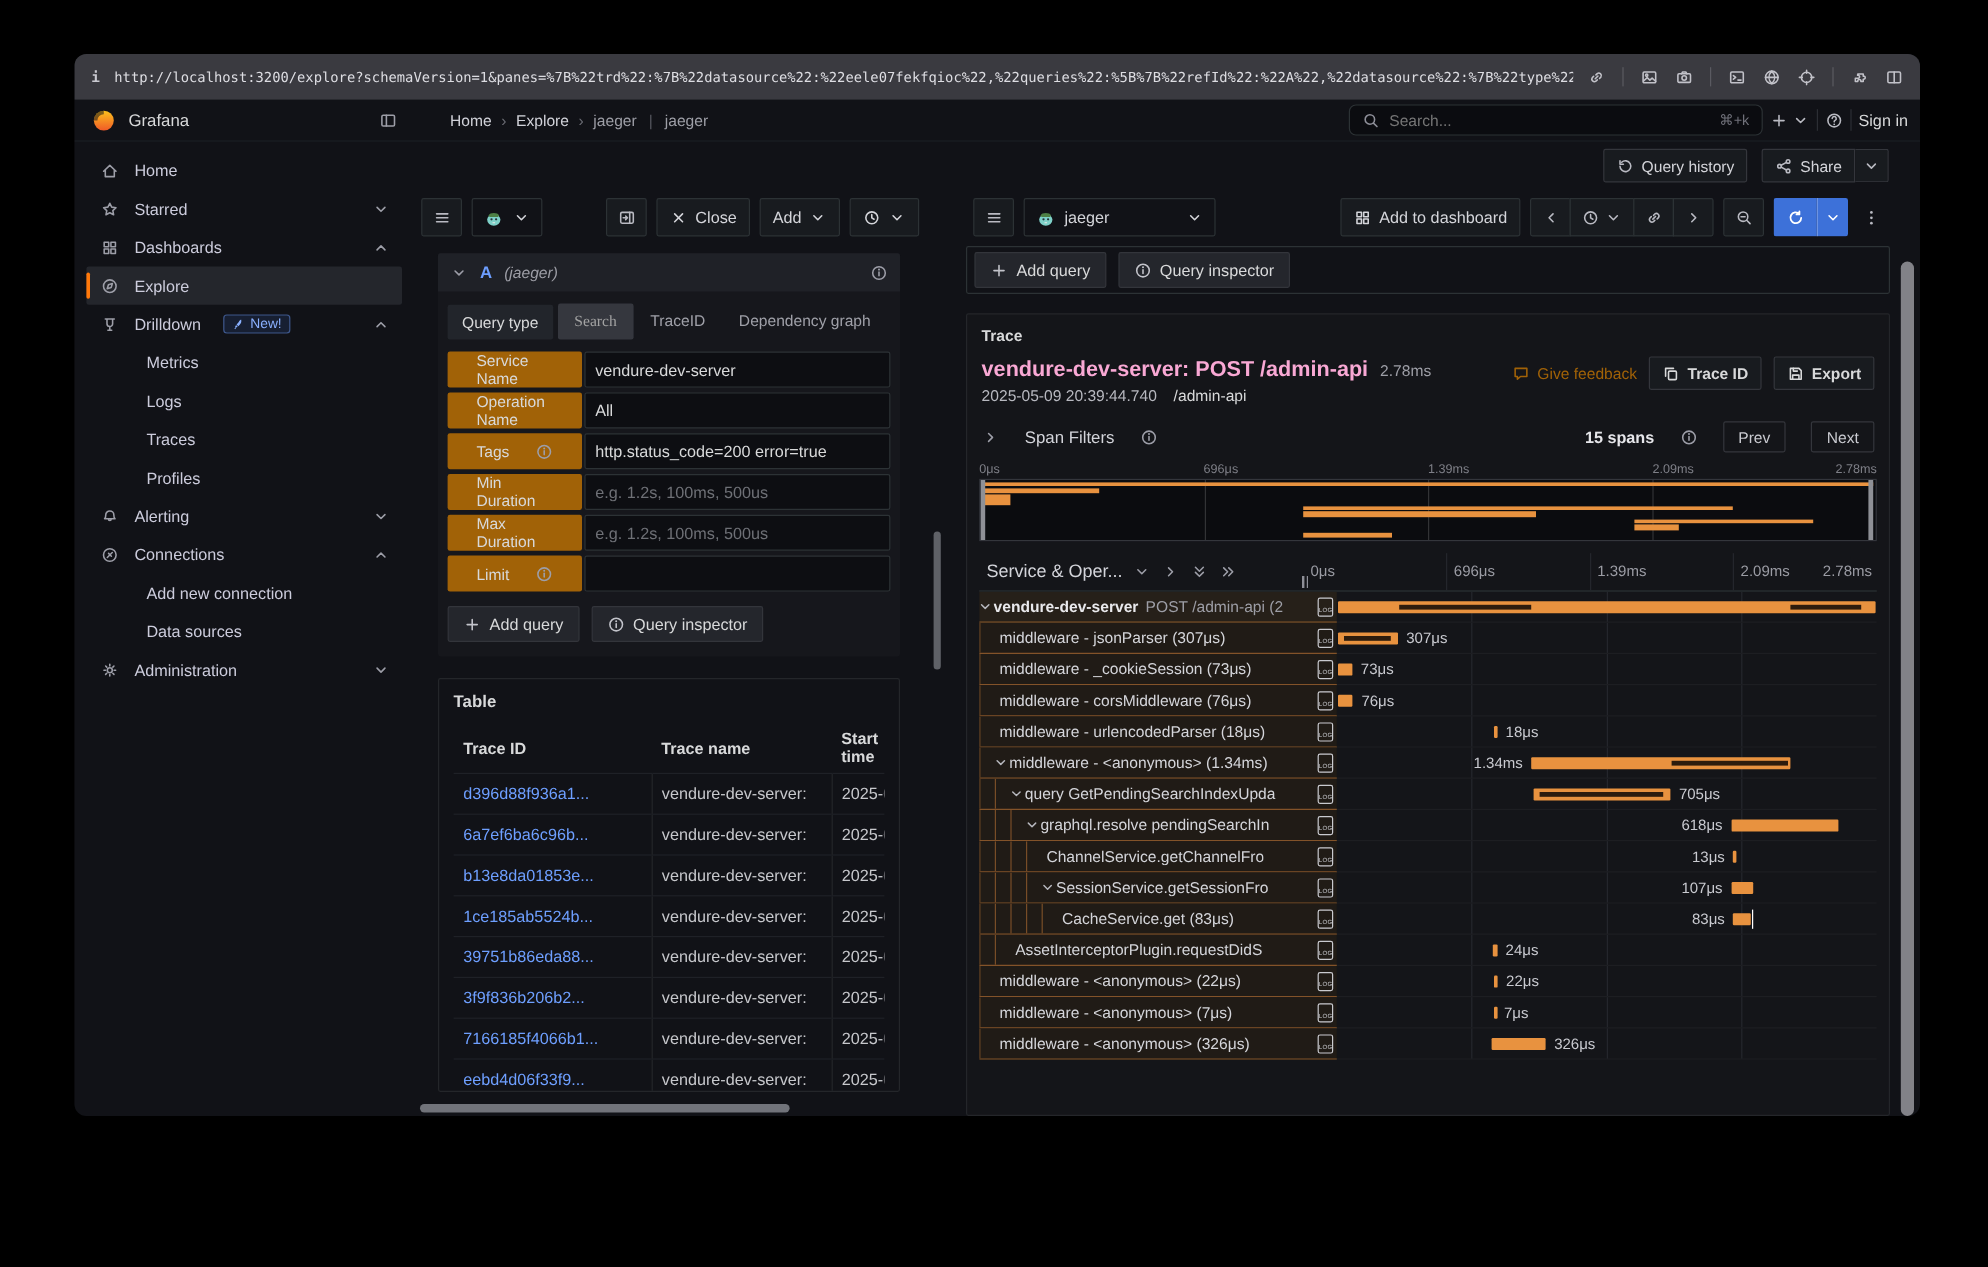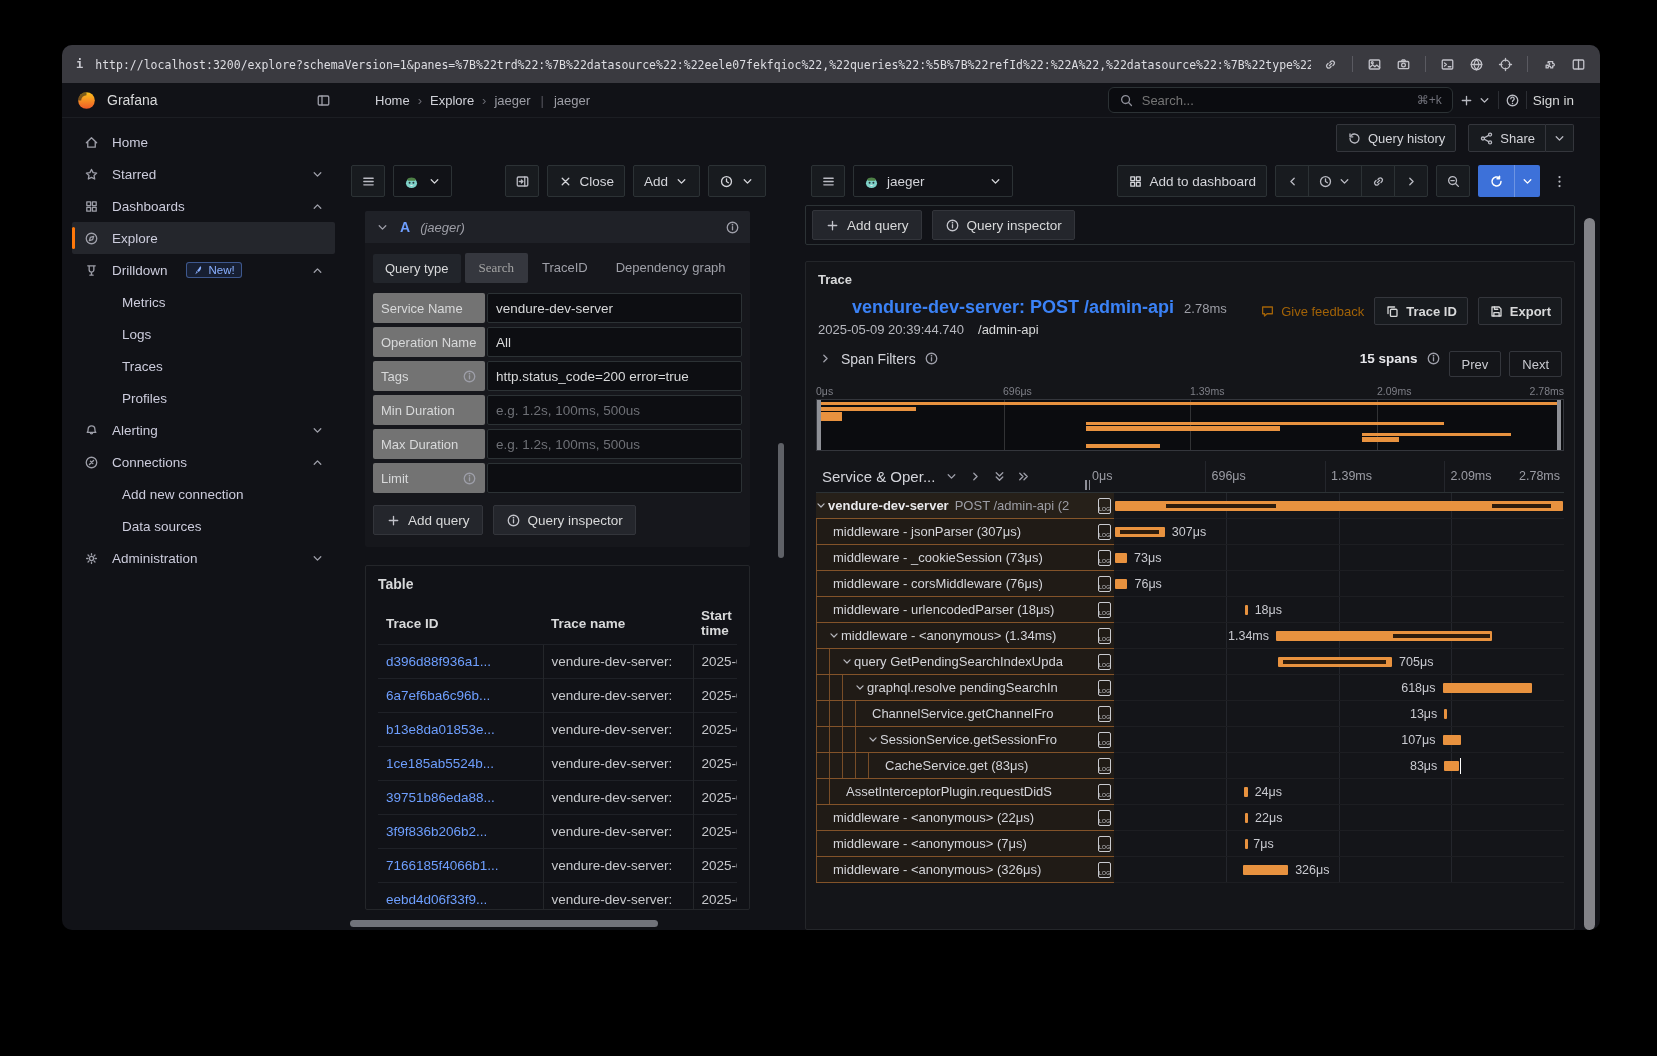--- a/index.html
+++ b/index.html
@@ -18,21 +18,21 @@
   
   .app { height:847px; display:flex; flex-direction:column; }
   .h1 { height:35px; display:flex; align-items:center; border-bottom:1px solid #1c1e23; }
   .brand { width:283px; display:flex; align-items:center; gap:10px; padding:0 14px; }
   .brand-label { font-size:14px; color:#d8d9da; }
   .dock-btn { margin-left:auto; color:#9d9ea8; display:flex; }
   .crumbs { display:flex; align-items:center; gap:8px; padding-left:30px; font-size:13px; color:#d1d2d9; }
   .crumbs .csep { color:#6a6b73; }
   .crumbs .dim { color:#9d9ea6; }
   .crumbs .pipe { color:#55565e; padding:0 2px; }
-  .h1-right { margin-left:auto; display:flex; align-items:center; gap:6px; padding-right:26px; }
+  .h1-right { margin-left:auto; display:flex; align-items:center; gap:6px; padding-right:10px; }
   .searchbox { width:345px; height:26px; background:#0b0c10; border:1px solid #2c3235; border-radius:6px; display:flex; align-items:center; gap:8px; padding:0 10px; color:#8e8f99; }
   .searchbox input { flex:1; background:transparent; border:none; outline:none; color:#9d9ea8; font-size:13px; font-family:inherit; }
   .kbd { font-size:12px; color:#70717a; }
   .hdiv { width:1px; height:18px; background:#2c2e34; }
   .icon-btn { display:flex; align-items:center; gap:3px; color:#b9bac2; cursor:pointer; }
   .signin { font-size:13.5px; color:#d8d9da; }
 
   .below { flex:1; display:flex; min-height:0; }
   .sidebar { width:283px; padding:8px 10px; flex:0 0 auto; }
   .side-item { height:32px; display:flex; align-items:center; gap:12px; padding:0 10px 0 12px; border-radius:2px; font-size:13.5px; color:#ccccdc; position:relative; }
@@ -75,21 +75,21 @@
   .qcard { margin:12px 20px 0 20px; background:#16171c; border-radius:2px; }
   .qhead { height:32px; background:#1f2127; display:flex; align-items:center; gap:10px; padding:0 10px; border-radius:2px 2px 0 0; }
   .qhead .ref { color:#6e9fff; font-weight:bold; font-size:14px; }
   .qhead .dsname { color:#9d9ea6; font-style:italic; font-size:13px; }
   .qbody { padding:10px 8px 12px 8px; }
   .tabsrow { display:flex; align-items:center; margin-bottom:10px; }
   .typelabel { background:#22252b; color:#d8d9da; font-size:13px; padding:7px 12px; border-radius:2px; margin-right:4px; }
   .tab { font-size:13px; color:#9fa0a8; padding:7px 14px; border-radius:2px; cursor:pointer; }
   .tab.active { background:#35373e; color:#a3a3a3;font-family:Liberation Serif, serif; }
   .frow { display:flex; margin-bottom:4px; height:30px; }
-  .flabel { width:112px; flex:0 0 auto; background:#737373; color:#d8d9da; font-size:13px; display:flex; align-items:center; padding:0 8px; border-radius:2px; margin-right:2px; }
+  .flabel { width:112px; flex:0 0 auto; background:#a16207; color:#d8d9da; font-size:13px; display:flex; align-items:center; padding:0 24px; border-radius:2px; margin-right:2px; }
   .flabel .iinfo { margin-left:auto; color:#9d9ea8; display:flex; }
   .finput { flex:1; background:#0d0e12; border:1px solid #2c3235; border-radius:2px; color:#d8d9da; font-size:13.5px; padding:0 8px; font-family:inherit; outline:none; min-width:0; }
   .finput::placeholder { color:#6e7076; }
   .qbtns { display:flex; gap:10px; margin-top:12px; }
   .gray-btn { height:30px; display:inline-flex; align-items:center; gap:7px; padding:0 12px; background:#24262c; border:1px solid #33353b; border-radius:2px; color:#d8d9da; font-size:13.5px; cursor:pointer; }
   .gray-btn .bicon { display:flex; color:#c2c3ca; }
 
   
   .tpanel { margin:18px 20px 0 20px; border:1px solid #24262a; border-radius:2px; height:345px; overflow:hidden; padding:8px 12px; }
   .tpanel-title { font-size:14px; font-weight:bold; color:#d8d9da; margin:2px 0 10px 0; }
@@ -100,30 +100,30 @@
   .ttable a { color:#6e9fff; text-decoration:none; }
 
   .hscroll { position:absolute; left:5px; bottom:3px; width:308px; height:7px; background:#71737a; border-radius:4px; }
 
   
   .addbox { margin-top:6px; border:1px solid #2c3235; border-radius:2px; height:40px; display:flex; align-items:center; gap:10px; padding:0 6px; }
   .trace-panel { margin-top:16px; border:1px solid #24262a; border-radius:2px; flex:1; min-height:0; padding:6px 10px; display:flex; flex-direction:column; background:#141519; overflow:hidden; }
   .tp-title { font-size:13px; font-weight:bold; color:#d8d9da; padding:4px 2px 8px 2px; }
   .trhead { display:flex; align-items:flex-start; padding:2px 2px 0 2px; }
   .trhead-left .line1 { display:flex; align-items:baseline; gap:10px; }
-  .trace-title { font-size:18px; font-weight:bold; color:#3b82f6;margin-left:34px; }
+  .trace-title { font-size:18px; font-weight:bold; color:#f9a8d4; }
   .trace-dur { font-size:13px; color:#9d9ea6; }
   .line2 { display:flex; gap:14px; margin-top:4px; font-size:13px; }
   .trace-ts { color:#b7b8bf; }
   .trace-path { color:#d8d9da; }
   .trhead-right { margin-left:auto; display:flex; align-items:center; gap:10px; }
   .feedback { display:flex; align-items:center; gap:6px; color:#a16207; font-size:13px; cursor:pointer; }
   .outline-btn { height:28px; display:inline-flex; align-items:center; gap:6px; padding:0 10px; border:1px solid #34363c; border-radius:2px; background:#181b1f; color:#d8d9da; font-size:13px; font-weight:bold; cursor:pointer; }
 
-  .filtersrow { display:flex; gap:8px; margin-top:14px; padding:0 2px; }
+  .filtersrow { display:flex; align-items:center; gap:21px; margin-top:14px; padding:0 2px; }
   .filters-label { font-size:14px; color:#d3d4da; }
   .spans-count { margin-left:auto; font-size:13.5px; font-weight:bold; color:#e6e6ea; }
   .mini-btn { height:26px; padding:0 12px; border:1px solid #34363c; border-radius:2px; background:transparent; color:#c9cad0; font-size:13px; cursor:pointer; }
   .muted { color:#9d9ea8; display:flex; }
 
   .minimap { margin-top:8px; }
   .mini-ticks { position:relative; height:14px; font-size:10.5px; color:#7e7f87; }
   .mini-ticks span { position:absolute; top:0; }
   .mini-canvas { position:relative; height:52px; background:#0b0c0f; border:1px solid #34363c; overflow:hidden; }
   .mini-grid { position:absolute; top:0; bottom:0; width:1px; background:rgba(255,255,255,.16); }

